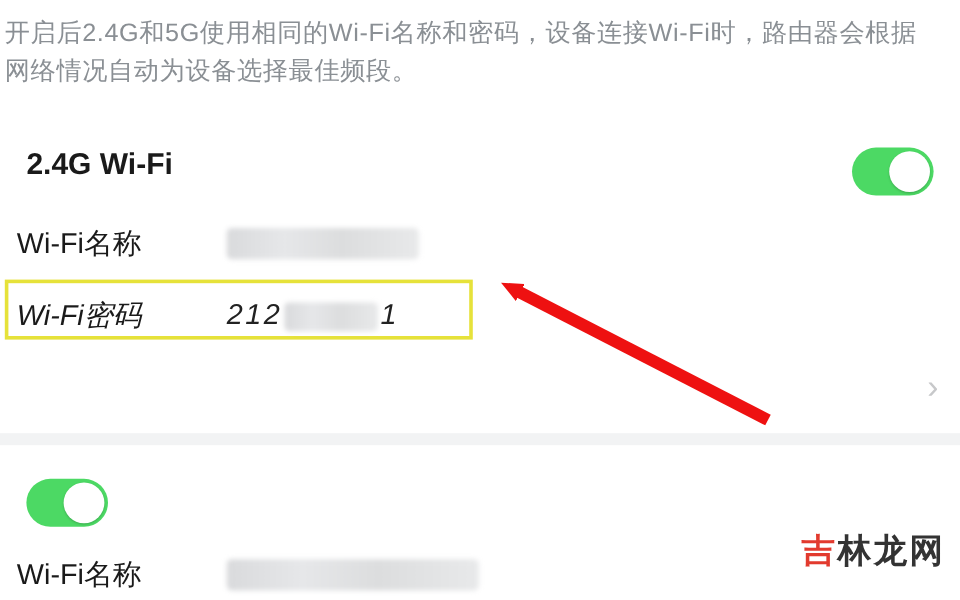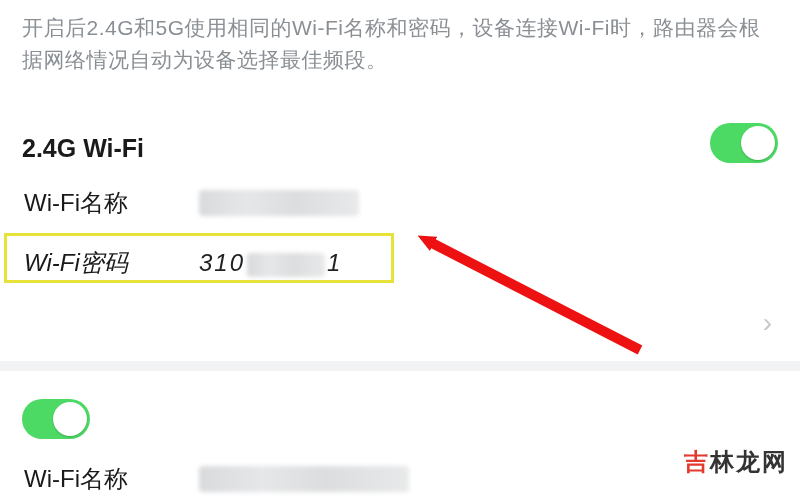--- a/index.html
+++ b/index.html
@@ -4,37 +4,37 @@
 <style>
   * { box-sizing: border-box; margin: 0; padding: 0; }
   html, body { width: 800px; height: 500px; overflow: hidden; }
   body {
     font-family: -apple-system, "Helvetica Neue", Arial, "PingFang SC", "Microsoft YaHei", sans-serif;
     background: #ffffff;
     color: #222;
     position: relative;
   }
   .description {
-    padding: 12px 22px 20px 22px;
+    padding: 12px 22px 20px 4px;
     font-size: 21px;
     line-height: 1.5;
     color: #8a8f94;
     letter-spacing: 0.5px;
   }
   .section-title {
     padding: 28px 22px 10px 22px;
     font-size: 25px;
     font-weight: 600;
     color: #1a1a1a;
     display: flex;
-    align-items: flex-end;
+    align-items: flex-start;
     justify-content: space-between;
   }
   .row {
-    padding: 14px 24px;
+    padding: 14px 14px;
     font-size: 24px;
     color: #1a1a1a;
     display: flex;
     align-items: center;
     position: relative;
     min-height: 56px;
   }
   .row .label {
     width: 175px;
     flex: 0 0 auto;
@@ -88,21 +88,21 @@
   }
   .divider {
     height: 10px;
     background: #f2f3f4;
     margin-top: 8px;
   }
   .watermark {
     position: absolute;
     right: 12px;
     bottom: 22px;
-    font-size: 24px;
+    font-size: 28px;
     font-weight: 600;
     letter-spacing: 2px;
   }
   .watermark .red { color: #e23a2e; }
   .watermark .rest { color: #333; }
   
   .arrow {
     position: absolute;
     left: 410px;
     top: 230px;
@@ -124,21 +124,21 @@
 
 <div class="row">
   <span class="label">Wi-Fi名称</span>
   <span class="blur-box blur-name-24"></span>
 </div>
 
 <div class="row" style="position:relative;font-style:italic;">
   <div class="highlight-box hl-1"></div>
   <span class="label">Wi-Fi密码</span>
   <span class="value pw-text">
-    <span>310</span><span class="blur-box blur-pw-mid"></span><span>1</span>
+    <span>212</span><span class="blur-box blur-pw-mid"></span><span>1</span>
   </span>
 </div>
 
 <div class="row">
   <span class="chevron">›</span>
 </div>
 
 <div class="divider"></div>
 
 <div class="section-title">

